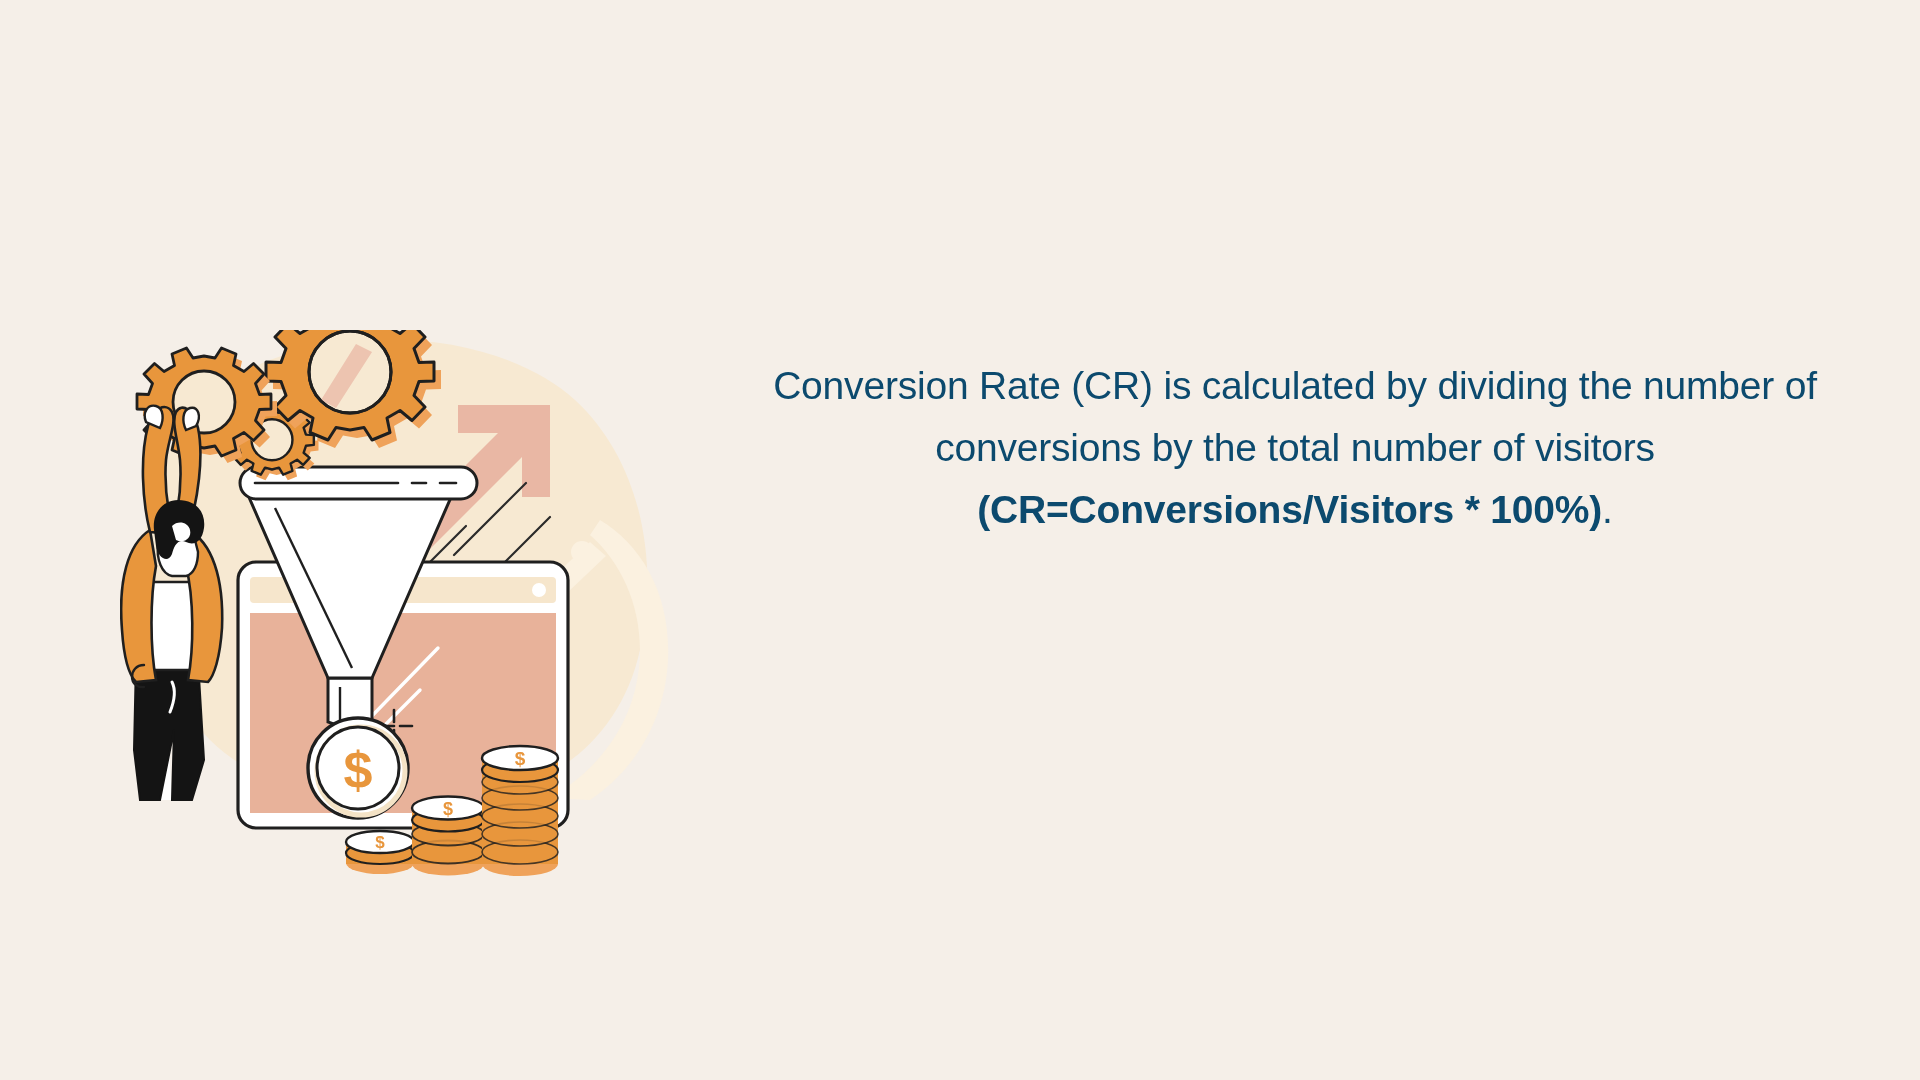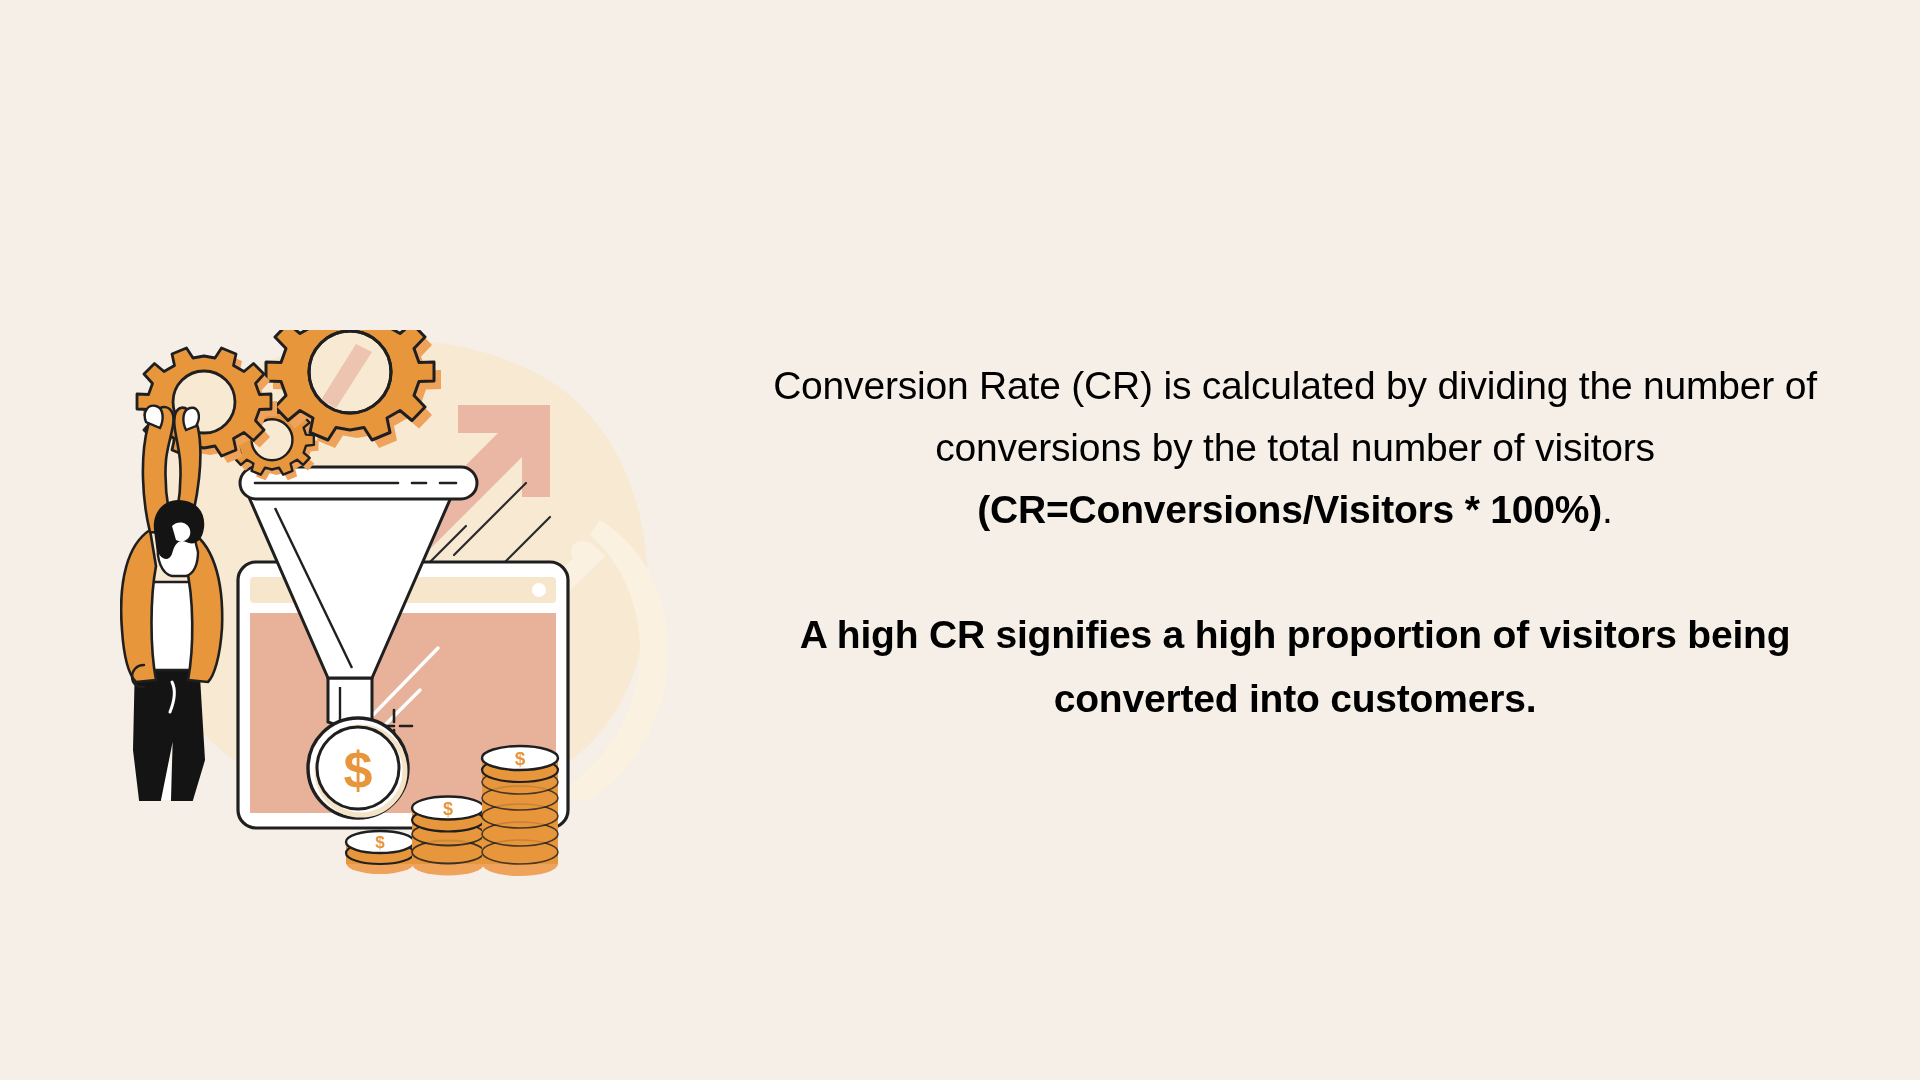--- a/index.html
+++ b/index.html
@@ -34,21 +34,21 @@
 
   
   .text-column {
     position: absolute;
     left: 740px;
     top: 355px;
     width: 1110px;
     text-align: center;
   }
   .para {
-    color: #000000;
+    color: #0c4a6e;
     font-size: 39px;
     line-height: 62px;
     letter-spacing: -0.2px;
   }
   .para-1 { font-weight: 400; }
   .para-1 .formula {
     font-weight: 700;
   }
   .para-2 {
     font-weight: 700;
@@ -257,17 +257,16 @@
         <path d="M24 335 C 16 335, 12 341, 12 347 C 12 353, 17 358, 24 357" fill="none" stroke="#1F1F1F" stroke-width="2.4" stroke-linecap="round"></path>
       </g>
 
     </svg>
   </div>
 
   <div class="text-column">
 
     <p class="para para-1"><span>Conversion Rate (CR) is calculated by dividing the number of conversions by the total number of visitors </span><span class="formula">(CR=Conversions/Visitors * 100%)</span><span>.</span></p>
 
-    <p class="para para-2">A high CR signifies a high proportion of visitors being converted into customers.</p>
 
   </div>
 
 </div>
 
 </body></html>

